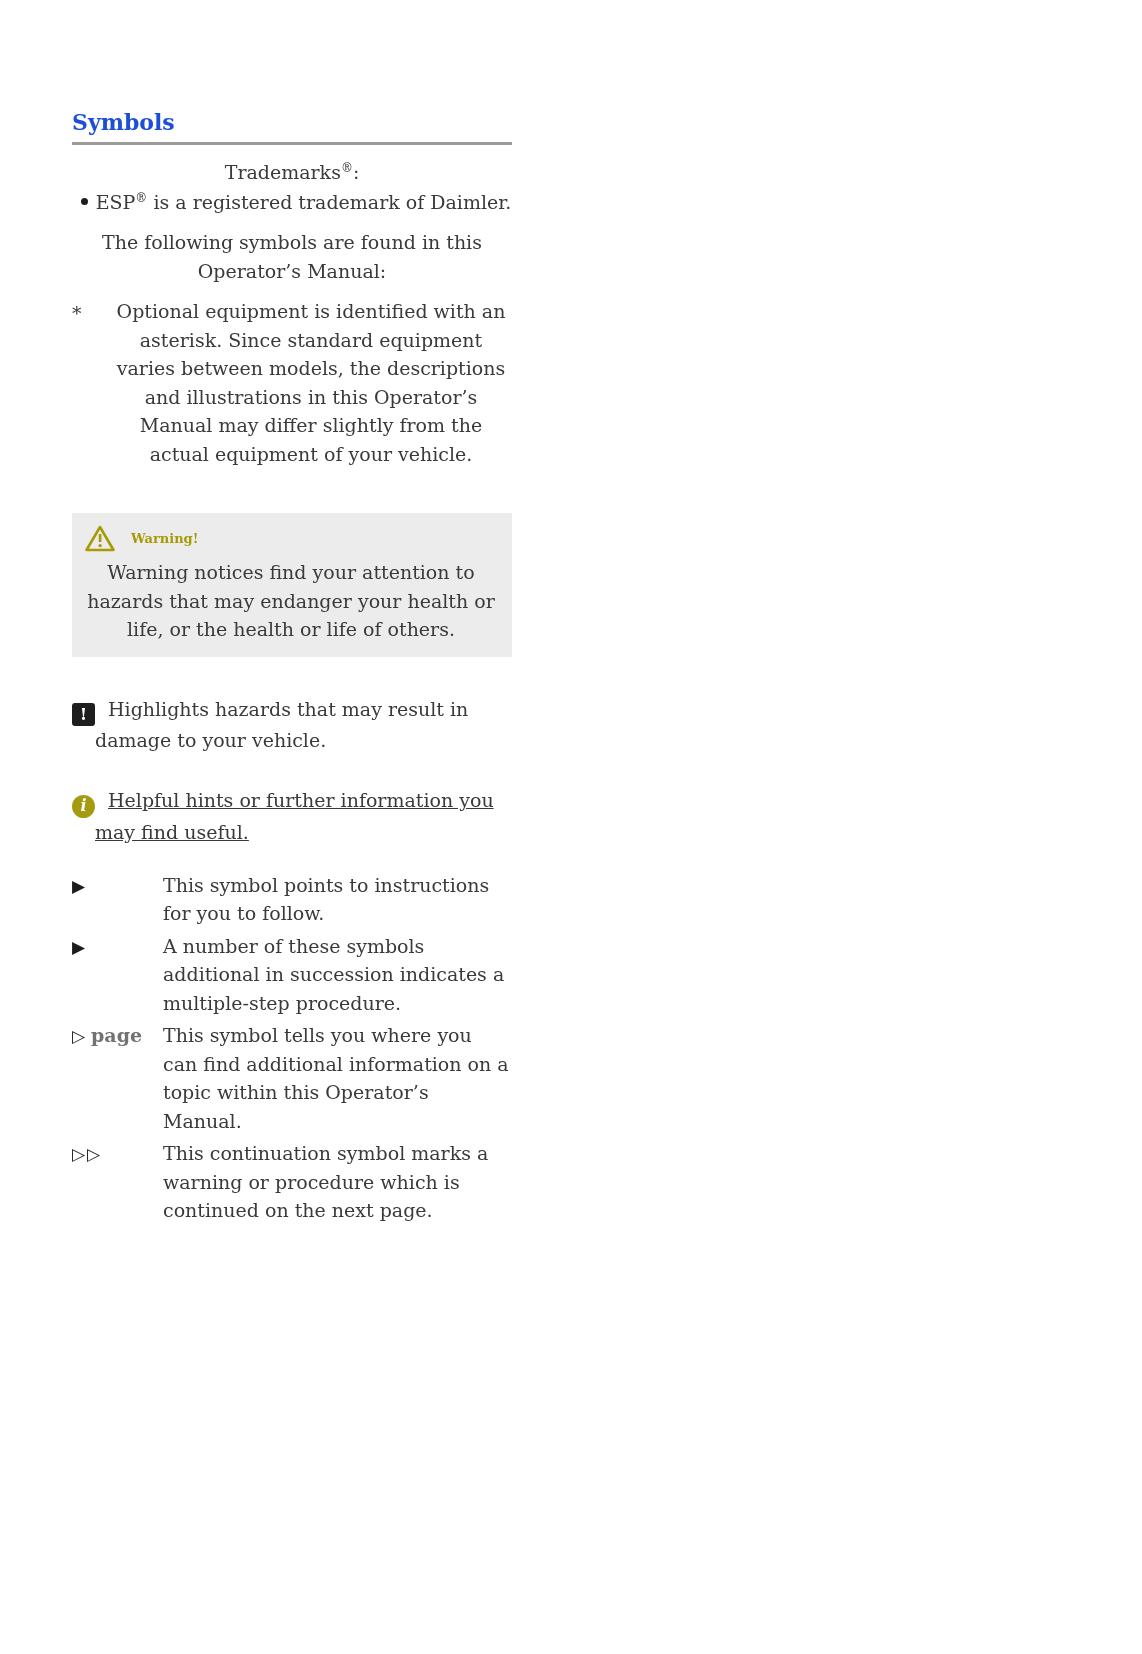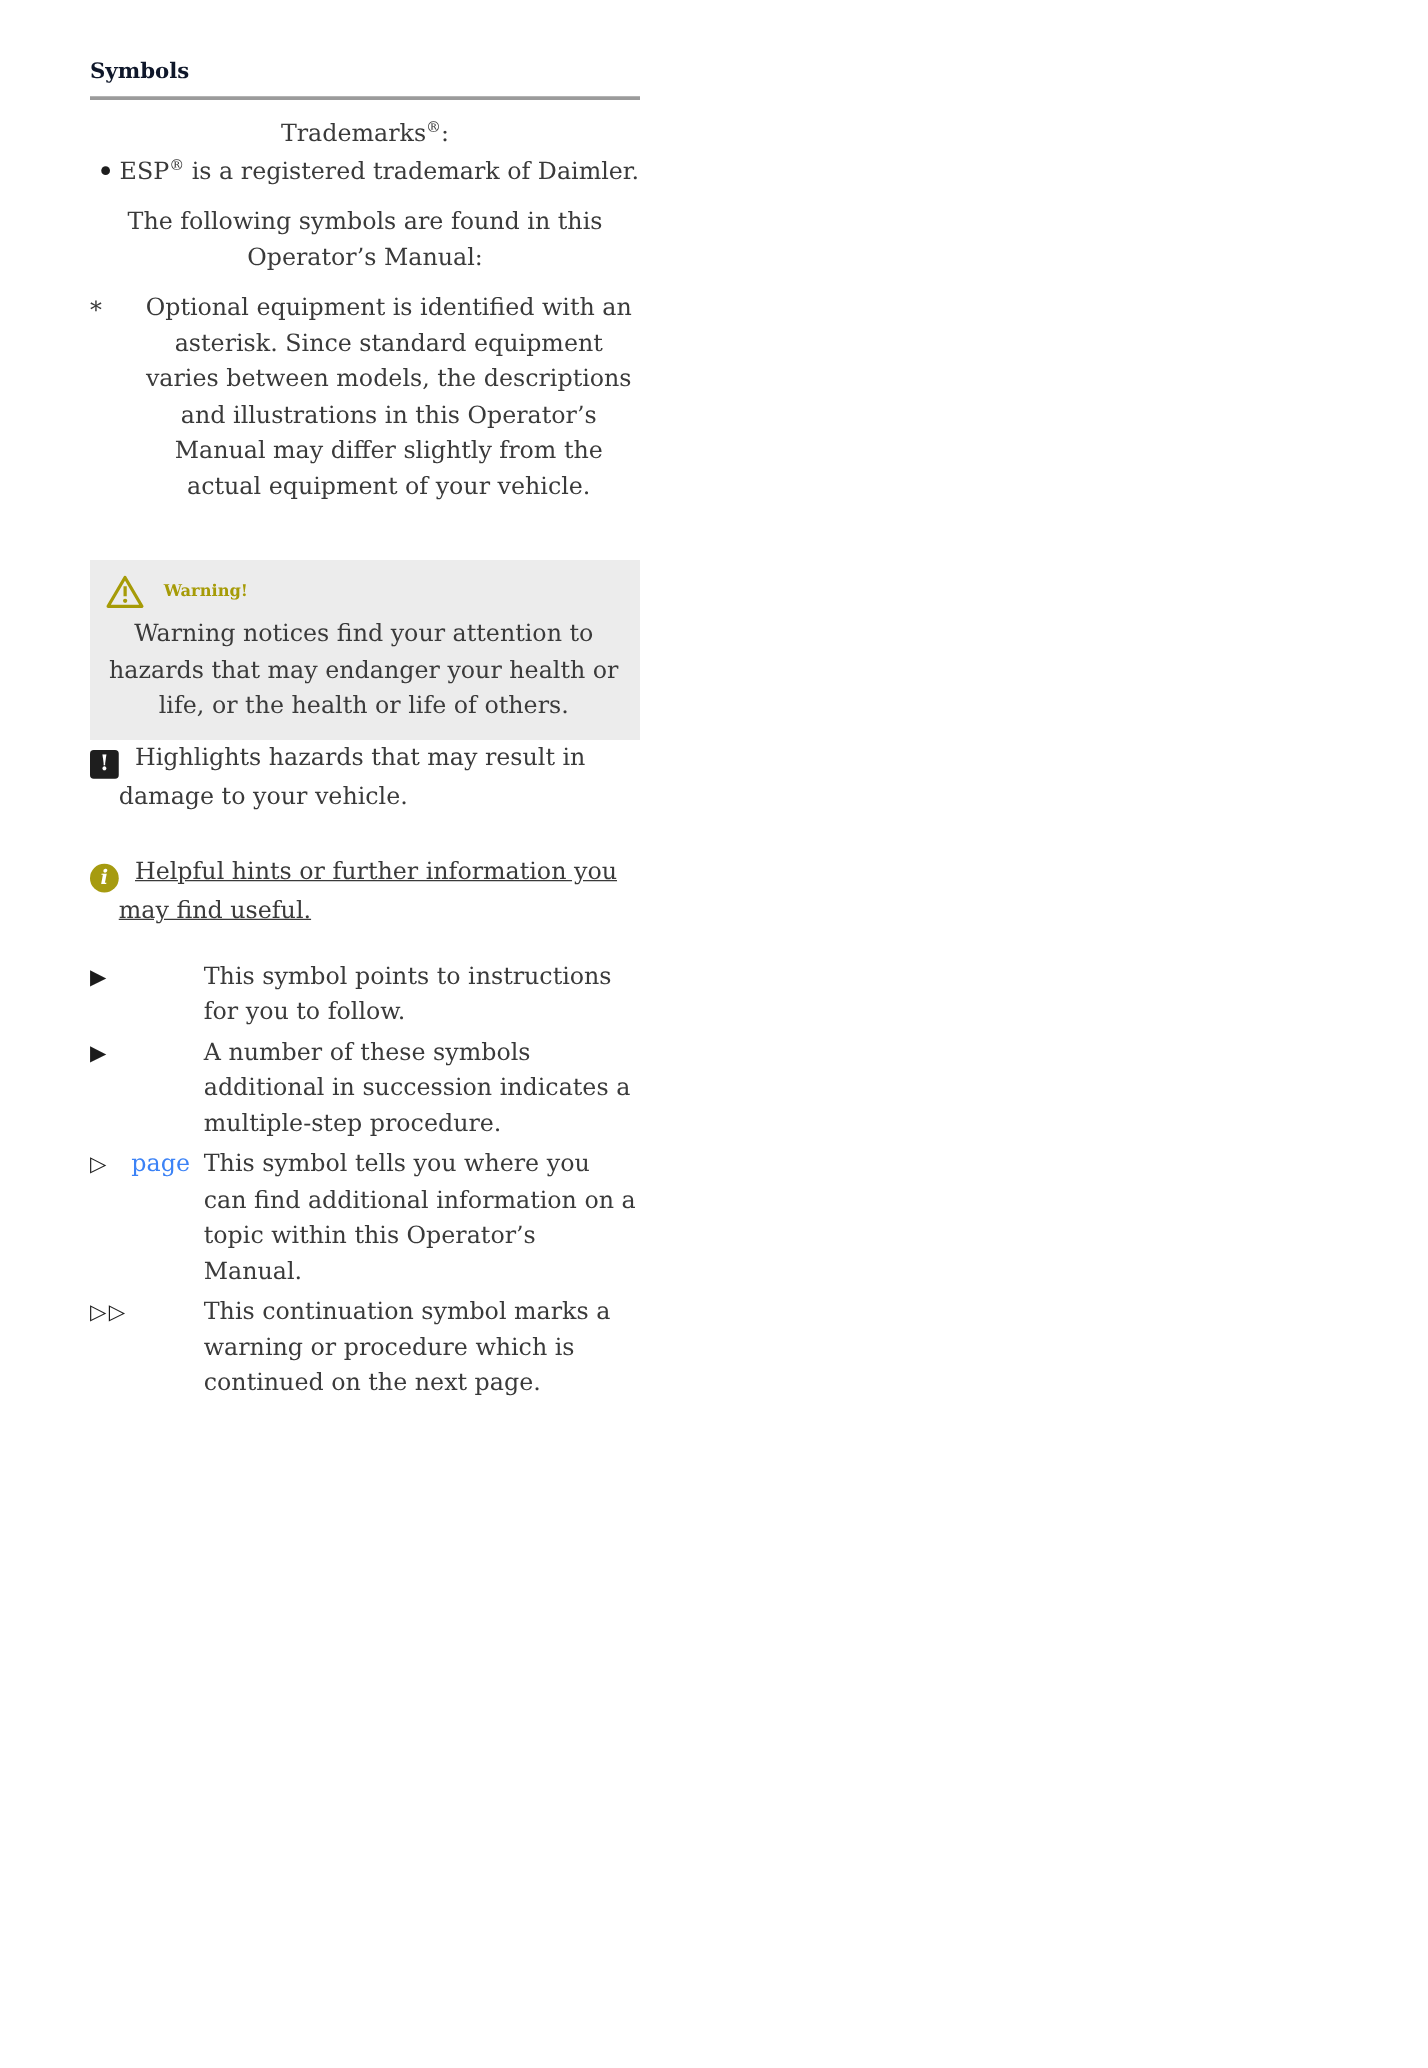--- a/index.html
+++ b/index.html
@@ -12,25 +12,25 @@
     position: relative;
   }
   .column {
     position: absolute;
     left: 72px;
     top: 0;
     width: 440px;
   }
   .page-title {
     margin: 0;
-    padding-top: 45px;
-    font-size: 17px;
+    padding-top: 110px;
+    font-size: 22px;
     line-height: 25px;
     font-weight: bold;
-    color: #0f172a;
+    color: #1d4ed8;
     border-bottom: 3px solid #9b9b9b;
     padding-bottom: 7px;
   }
   .para {
     font-size: 19px;
     line-height: 28.5px;
     margin: 0;
     text-align: center;
   }
   .trademarks-heading { margin-top: 13px; }
@@ -81,21 +81,21 @@
     color: #a69b07;
   }
   .warning-body { margin-top: 5px; }
   .icon-note {
     position: relative;
     padding-left: 23px;
     font-size: 19px;
     line-height: 28.5px;
   }
   .icon-note .note-text { display: inline; }
-  .hazard-note { }
+  .hazard-note { margin-top: 38px; }
   .info-note { margin-top: 32px; text-decoration: underline; }
   .inline-icon {
     display: inline-block;
     width: 23px;
     height: 23px;
     margin-left: -23px;
     margin-right: 13px;
     vertical-align: -4px;
     text-align: center;
     font-family: "DejaVu Serif", serif;
@@ -129,22 +129,23 @@
     line-height: 28.5px;
     color: #1c1c1c;
   }
   .symbol-glyph {
     font-family: "DejaVu Sans", sans-serif;
     font-size: 17px;
     letter-spacing: 2px;
   }
   .symbol-page-label {
     font-size: 19px;
-    color: #3b82f6;
-    margin-left: 18px;
+    color: #737373;
+    margin-left: 4px;
+    font-weight: bold;
   }
   .symbol-text {
     flex: 1;
     font-size: 19px;
     line-height: 28.5px;
   }
   .tri-svg { display: block; }
 </style>
 </head>
 <body>

